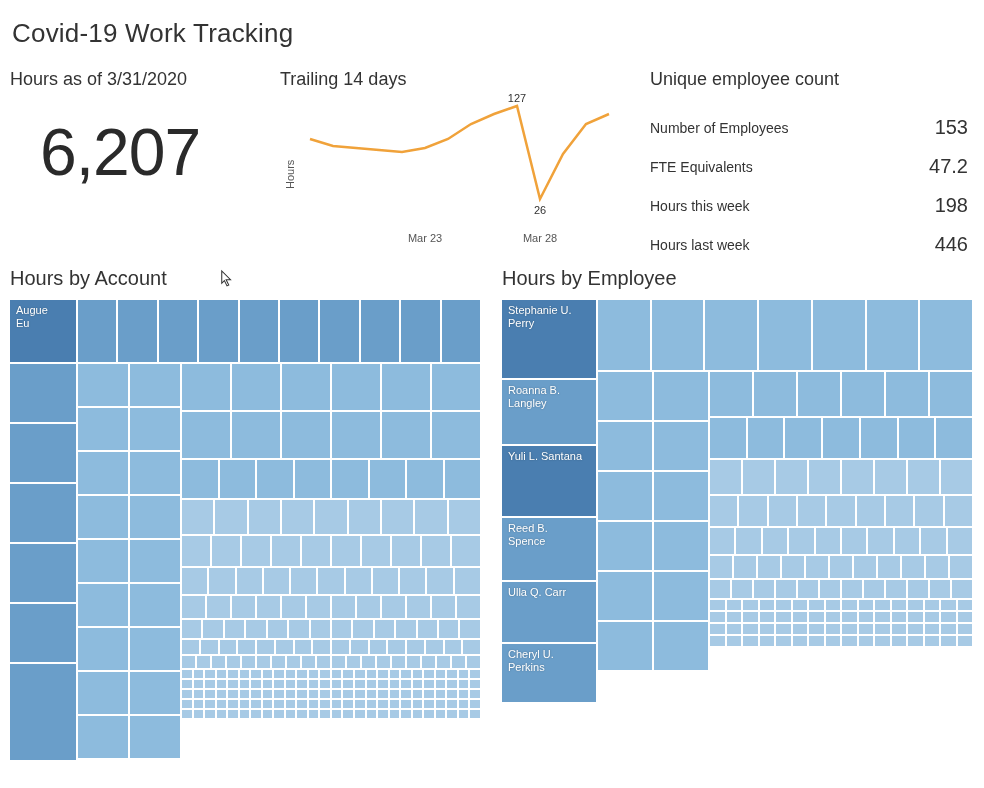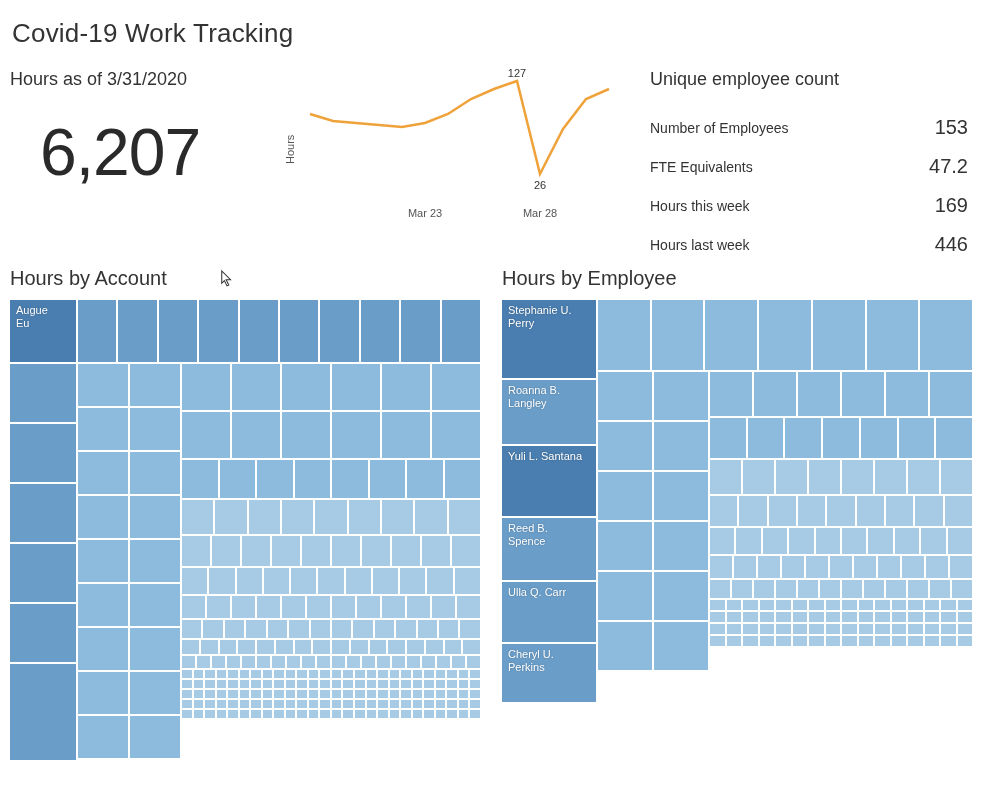--- a/index.html
+++ b/index.html
@@ -181,20 +181,21 @@
   <div class="title">Covid-19 Work Tracking</div>
 
   <div class="top-row">
 
     <div class="kpi-block">
       <div class="section-heading">Hours as of 3/31/2020</div>
       <div class="big-number">6,207</div>
     </div>
 
     <div class="spark-block">
+      <div class="section-heading">Trailing 14 days</div>
       <div class="spark-area">
         <div class="spark-ylab">Hours</div>
         <div class="spark-svg-wrap">
           <svg width="320" height="160" viewBox="0 0 320 160">
 
             <polyline points="10,45 33,52 56,54 79,56 102,58 125,54 148,45 171,30 194,20 217,12 240,105 263,60 286,30 309,20" fill="none" stroke="#f0a23a" stroke-width="2.5"></polyline>
 
             <text class="point-label" x="217" y="8" text-anchor="middle">127</text>
 
             <text class="point-label" x="240" y="120" text-anchor="middle">26</text>
@@ -212,21 +213,21 @@
         <div class="stat-row">
           <span class="stat-label">Number of Employees</span>
           <span class="stat-value">153</span>
         </div>
         <div class="stat-row">
           <span class="stat-label">FTE Equivalents</span>
           <span class="stat-value">47.2</span>
         </div>
         <div class="stat-row">
           <span class="stat-label">Hours this week</span>
-          <span class="stat-value">169</span>
+          <span class="stat-value">198</span>
         </div>
         <div class="stat-row">
           <span class="stat-label">Hours last week</span>
           <span class="stat-value">446</span>
         </div>
       </div>
     </div>
   </div>
 
   <div class="bottom-row">

